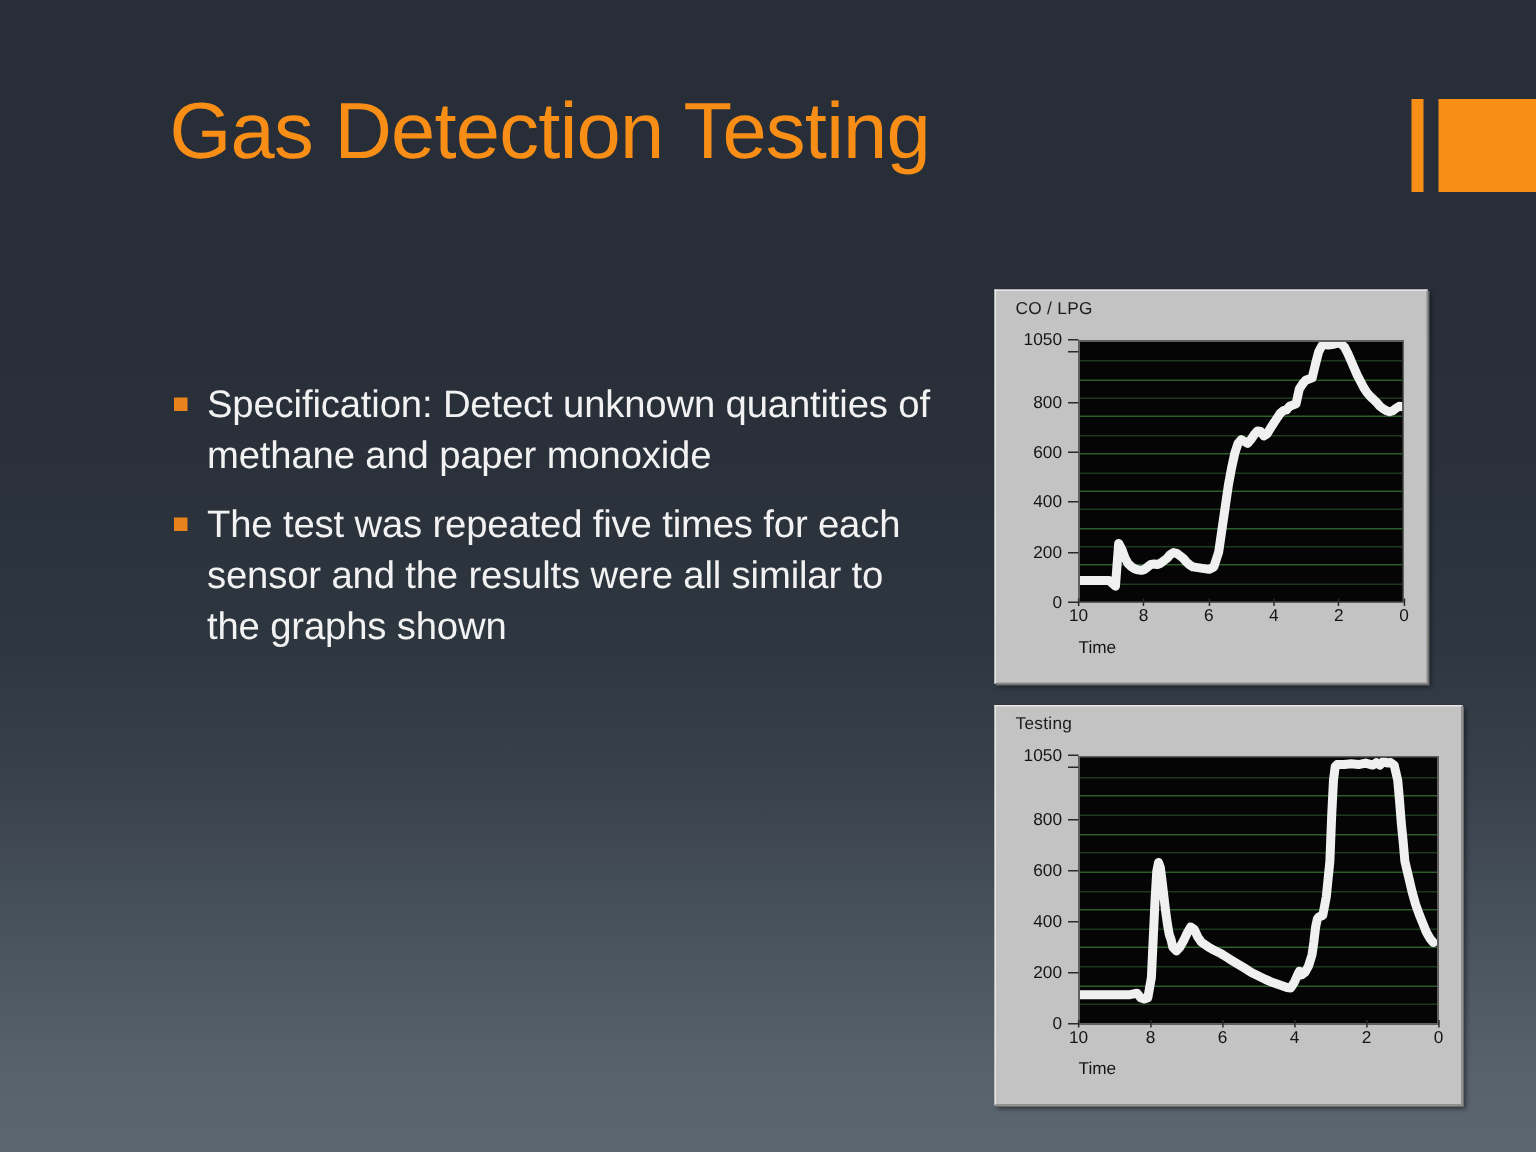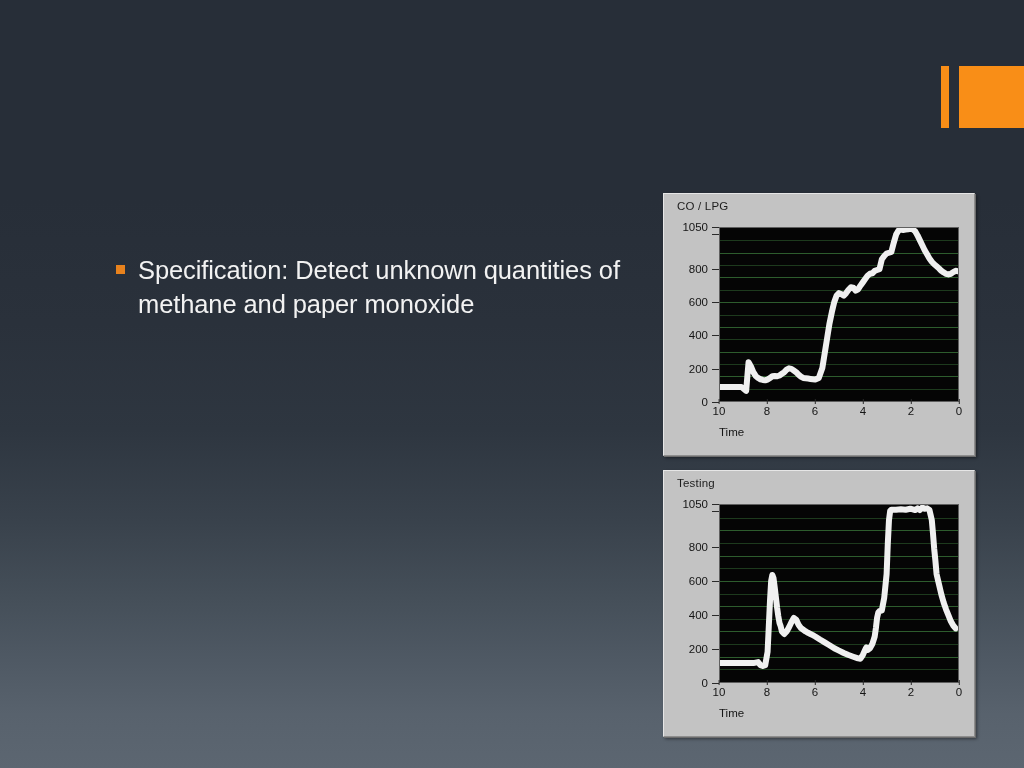--- a/index.html
+++ b/index.html
@@ -95,21 +95,21 @@
   .panel {
     position: absolute;
     background: #c3c3c3;
     border-top: 1px solid #e6e6e6;
     border-left: 1px solid #e6e6e6;
     border-right: 1px solid #8e8e8e;
     border-bottom: 1px solid #8e8e8e;
     box-shadow: 1px 1px 0 #6c6c6c, 2px 2px 3px rgba(0,0,0,0.45);
     box-sizing: border-box;
   }
-  #panel-co   { left: 663px; top: 193px;  width: 312px; height: 263px; }
+  #panel-co   { left: 663px; top: 193px;  width: 289px; height: 263px; }
   #panel-ch4  { left: 663px; top: 470px;  width: 312px; height: 267px; }
 
   .panel-title {
     position: absolute;
     left: 13px;
     top: 6px;
     font-size: 11.5px;
     color: #1d1d1d;
     letter-spacing: 0.2px;
   }
@@ -216,30 +216,35 @@
     bottom: 8px;
     font-size: 11.5px;
     color: #151515;
   }
 </style>
 </head>
 <body>
 
 <div id="slide">
 
+  <div id="title">Gas Detection Testing</div>
 
   <div id="deco">
     <div id="deco-bar"></div>
     <div id="deco-block"></div>
   </div>
 
   <div id="bullets">
       <div class="bullet">
         <div class="bullet-marker"></div>
         <div class="bullet-text">Specification: Detect unknown quantities of methane and paper monoxide</div>
+      </div>
+      <div class="bullet">
+        <div class="bullet-marker"></div>
+        <div class="bullet-text">The test was repeated five times for each sensor and the results were all similar to the graphs shown</div>
       </div>
     </div>
 
   <div class="panel" id="panel-co">
       <div class="panel-title">CO / LPG</div>
       <div class="graph-wrap">
         <div class="y-axis">
           <div class="y-tick" style="top: 100%;"><span>0</span><span class="tk"></span></div>
           <div class="y-tick" style="top: 80.9524%;"><span>200</span><span class="tk"></span></div>
           <div class="y-tick" style="top: 61.9048%;"><span>400</span><span class="tk"></span></div>

